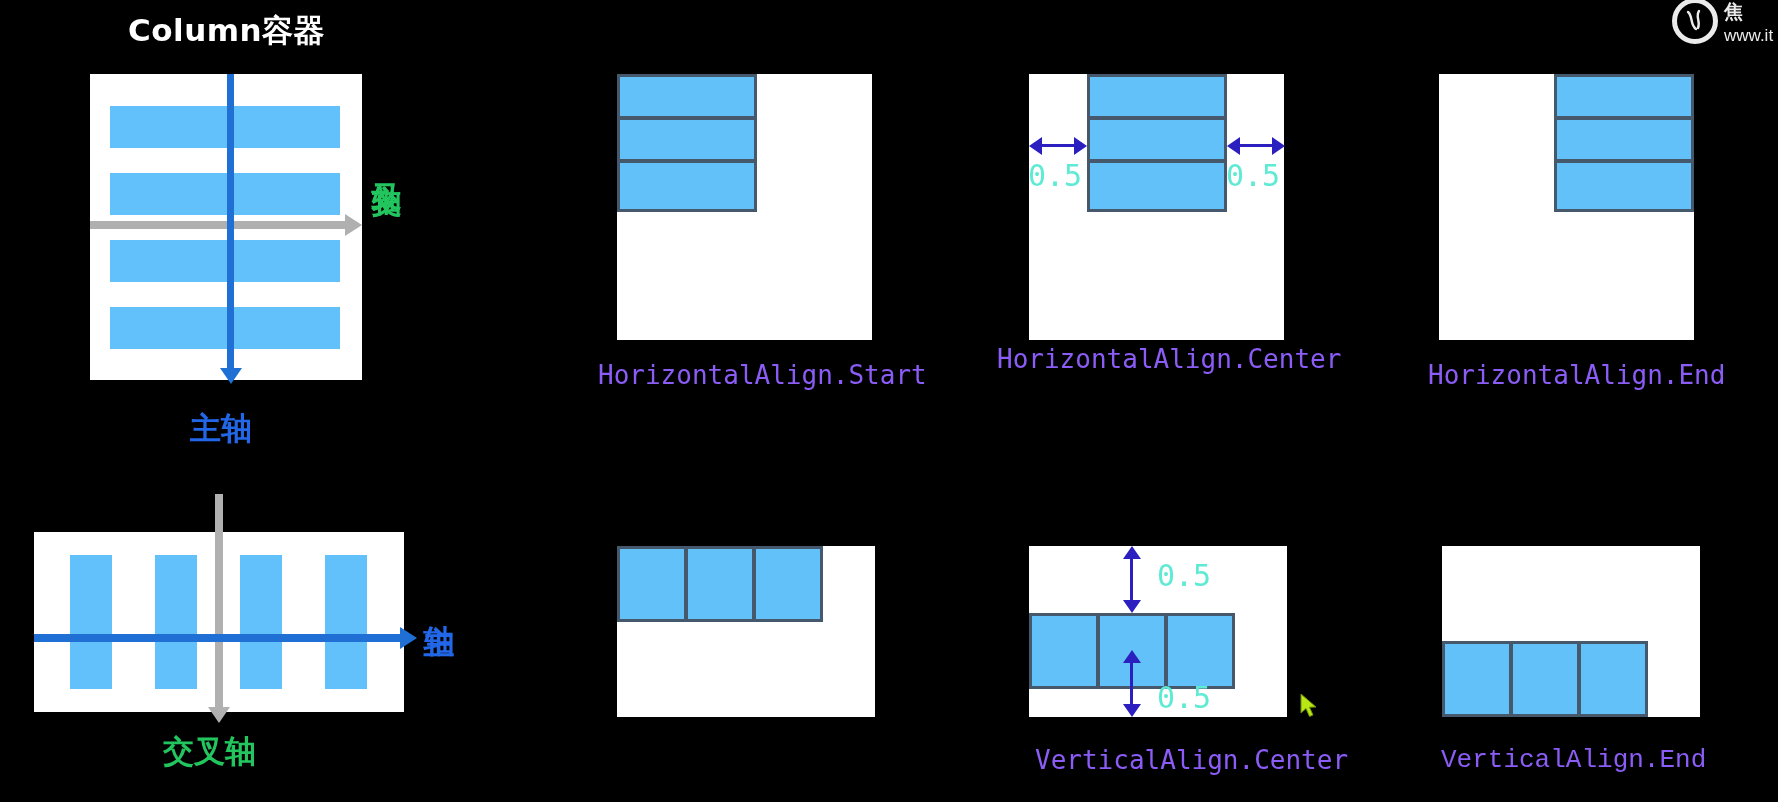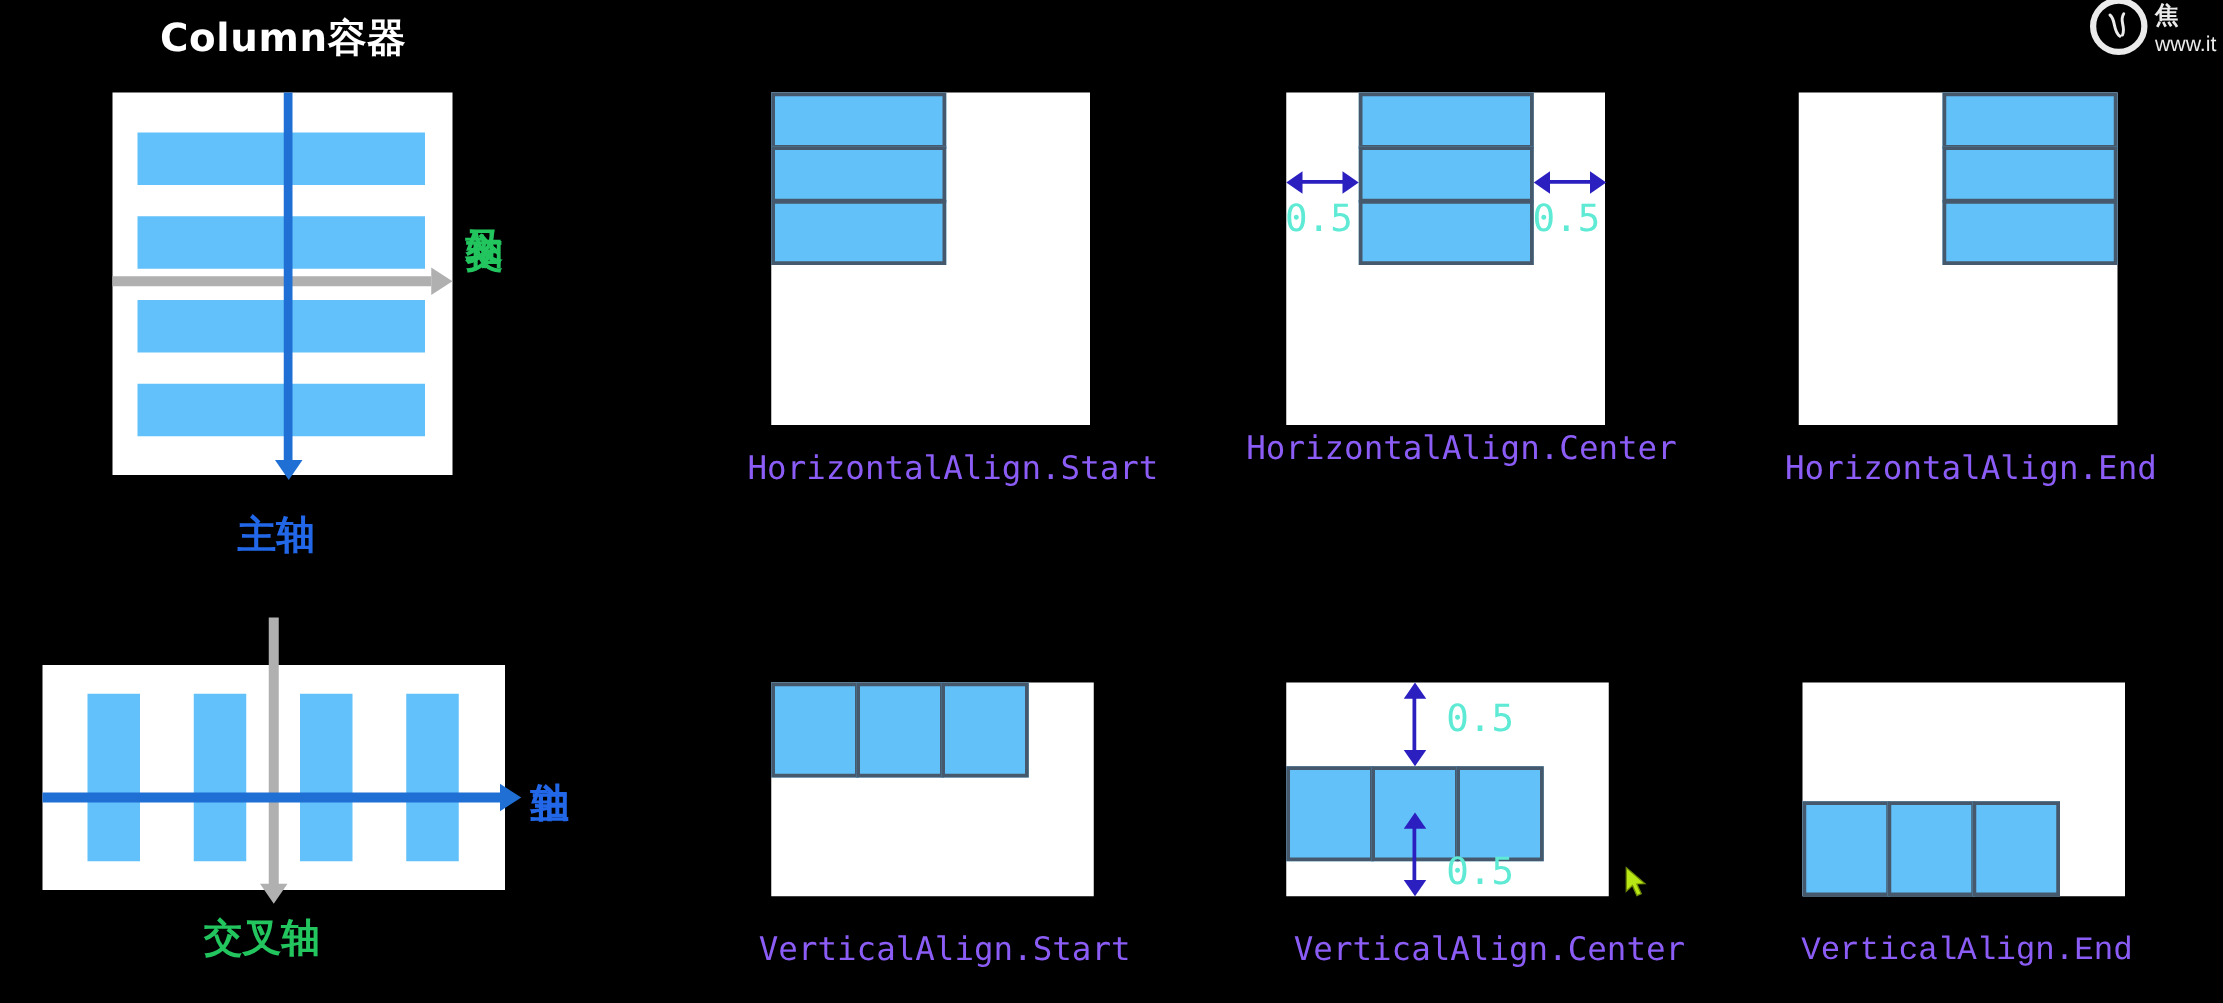--- a/index.html
+++ b/index.html
@@ -191,21 +191,20 @@
   <div class="axis-label label-gray abs" style="left:163px; top:735px; font-size:31px;">交叉轴</div>
 
   <div class="axis-h-blue abs" style="left:34px; top:634px; width:368px; height:8px;"></div>
   <div class="arrowhead ah-right-blue abs" style="left:400px; top:627px;"></div>
   <div class="axis-label label-blue vertical abs" style="left:422px; top:600px; font-size:31px;">主轴</div>
 
   <div class="demo-box abs" style="left:617px; top:546px; width:258px; height:171px;"></div>
   <div class="item abs" style="left:617px; top:546px; width:70px; height:76px;"></div>
   <div class="item abs" style="left:685px; top:546px; width:70px; height:76px;"></div>
   <div class="item abs" style="left:753px; top:546px; width:70px; height:76px;"></div>
-  <div class="caption abs" style="left:607px; top:745px;">VerticalAlign.Start</div>
 
   <div class="demo-box abs" style="left:1029px; top:546px; width:258px; height:171px;"></div>
   <div class="item abs" style="left:1029px; top:613px; width:70px; height:76px;"></div>
   <div class="item abs" style="left:1097px; top:613px; width:70px; height:76px;"></div>
   <div class="item abs" style="left:1165px; top:613px; width:70px; height:76px;"></div>
 
   <div class="abs" style="left:1123px; top:546px; width:18px; height:68px;">
     <div class="arrowhead mv-up abs" style="left:0px; top:0px;"></div>
     <div class="meas-line-v abs" style="left:7px; top:12px; height:44px;"></div>
     <div class="arrowhead mv-down abs" style="left:0px; top:54px;"></div>

